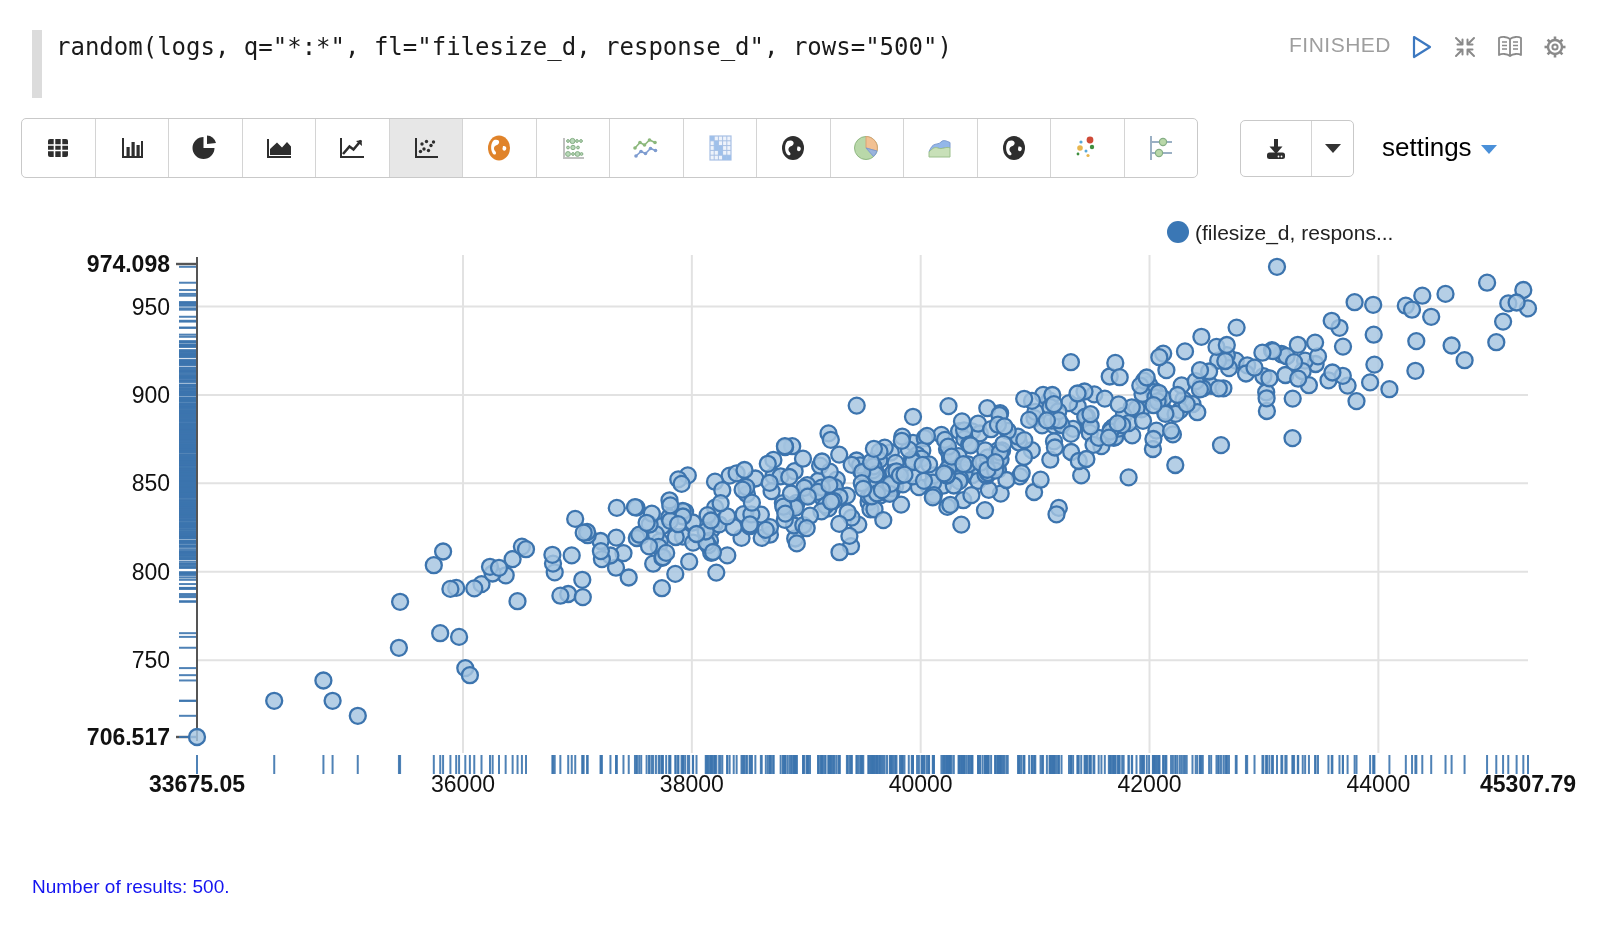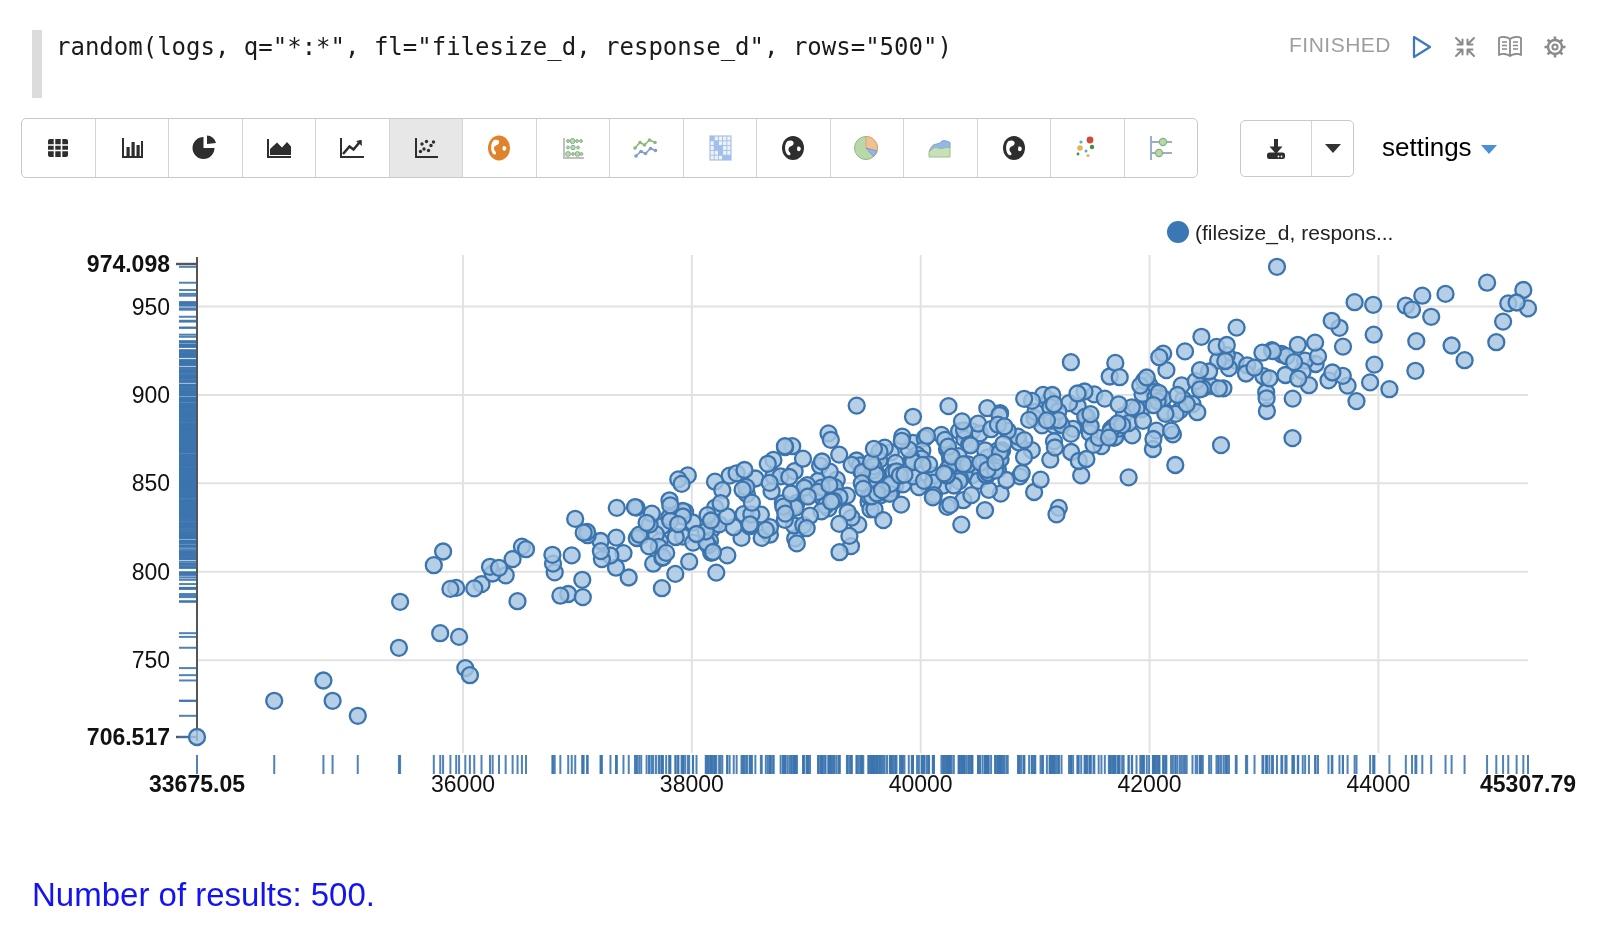--- a/index.html
+++ b/index.html
@@ -37,21 +37,21 @@
   .caret-down{width:0;height:0;border-left:8px solid transparent;border-right:8px solid transparent;border-top:9px solid #333;}
   
   .settings-link{
     position:absolute;left:1382px;top:132px;display:flex;align-items:center;gap:9px;
     font-size:26px;color:#000000;cursor:pointer;text-decoration:none;
   }
   .caret-down-blue{width:0;height:0;border-left:8px solid transparent;border-right:8px solid transparent;border-top:9px solid #4a90d9;margin-top:4px;}
   
   #chart-svg{position:absolute;left:0;top:0;}
   
-  .results-text{position:absolute;left:32px;top:876px;font-size:33px;color:#1414f0;}
+  .results-text{position:absolute;left:32px;top:876px;font-size:19px;color:#1414f0;}
 </style>
 </head>
 <body>
 
 <div class="code-gutter"></div>
 <pre class="code-text">random(logs, q="*:*", fl="filesize_d, response_d", rows="500")</pre>
 
 <div class="status-row">
   <span class="status-text">FINISHED</span>
   <button class="icon-btn" title="">

